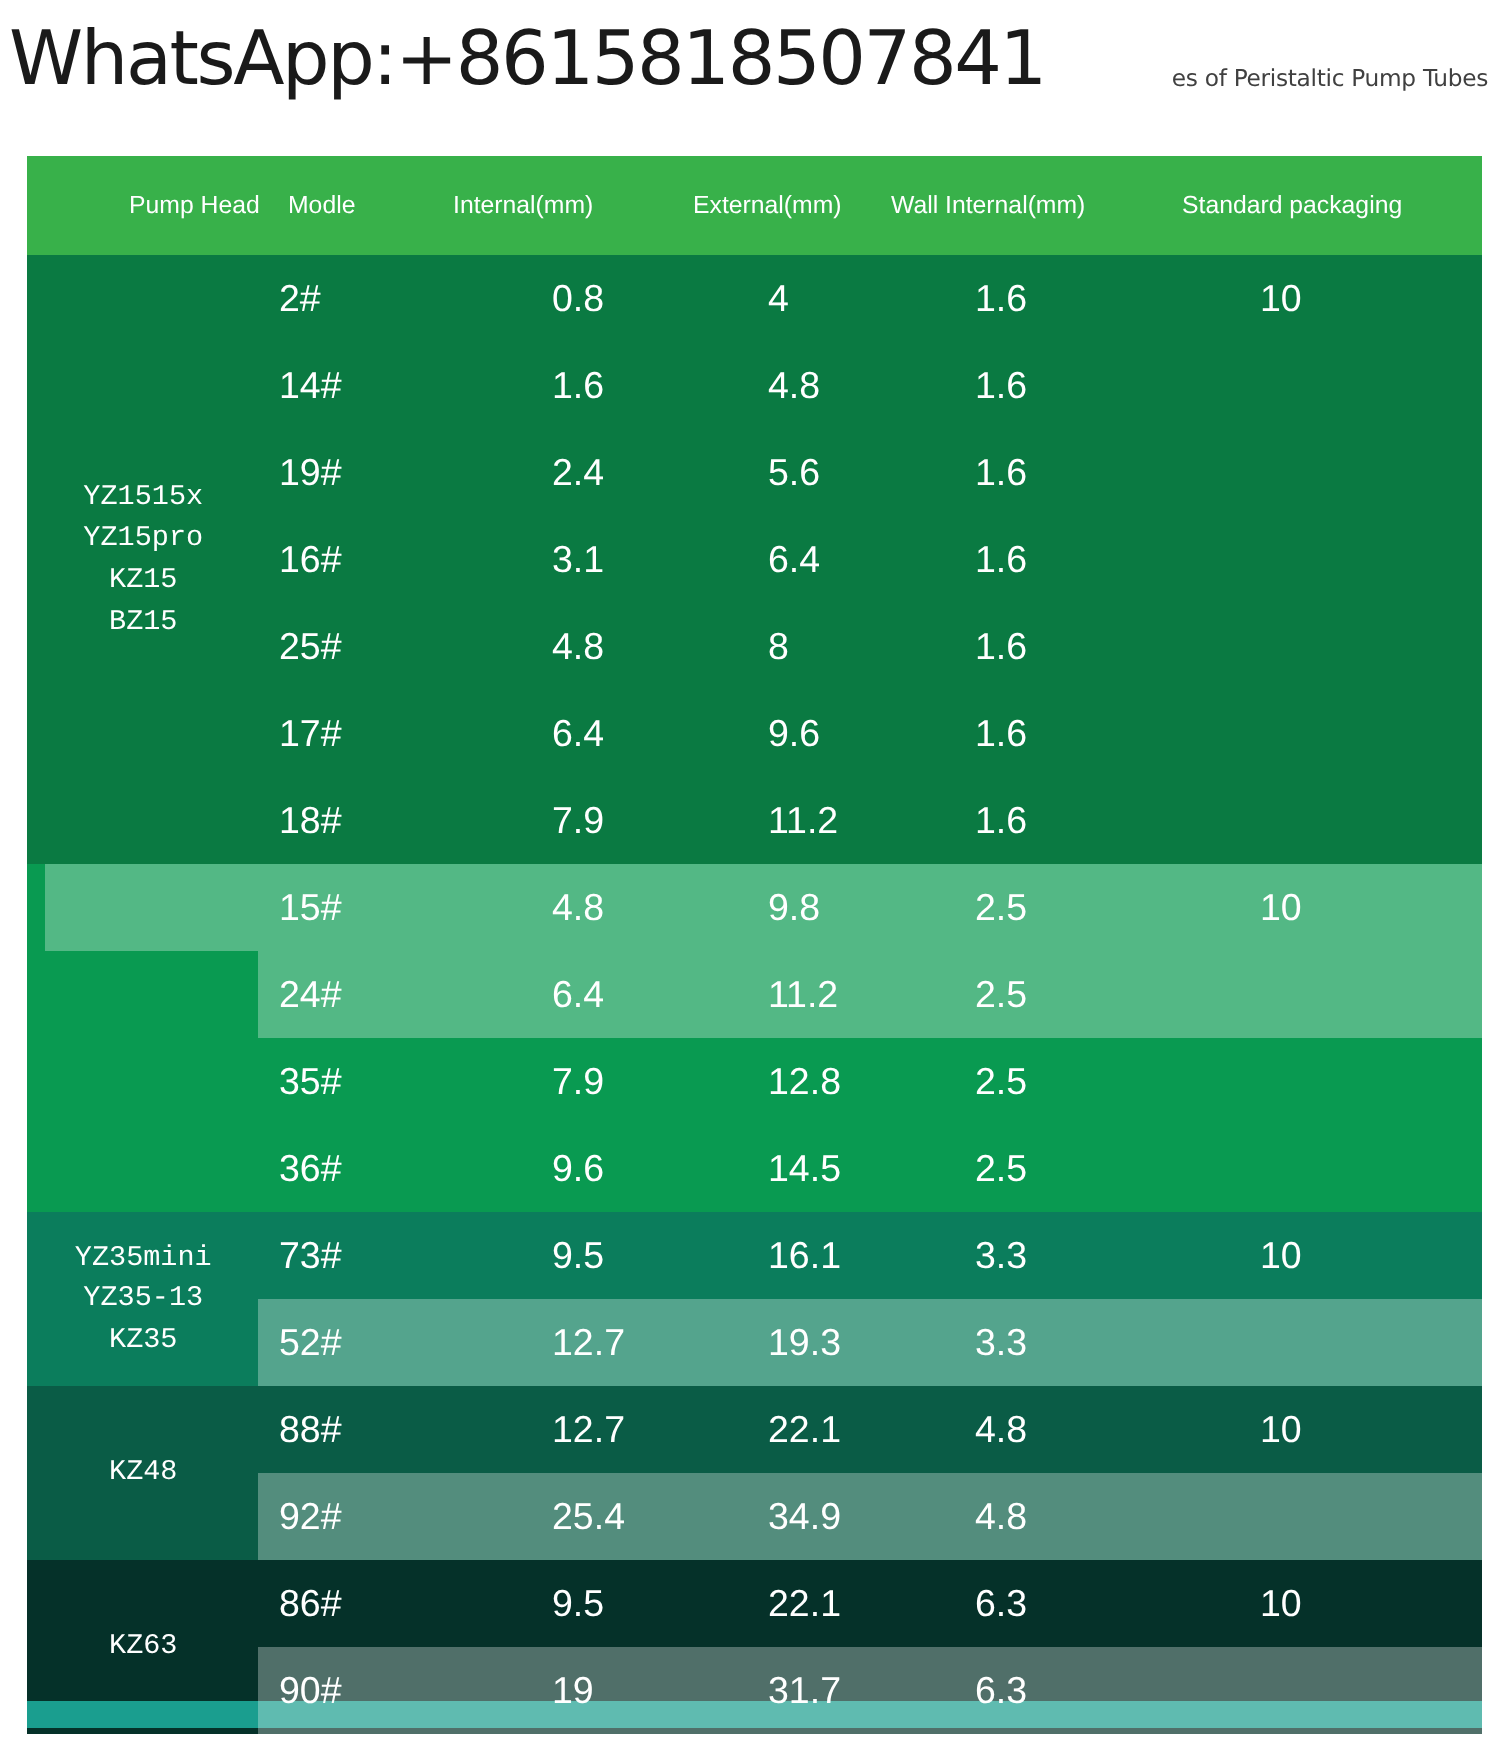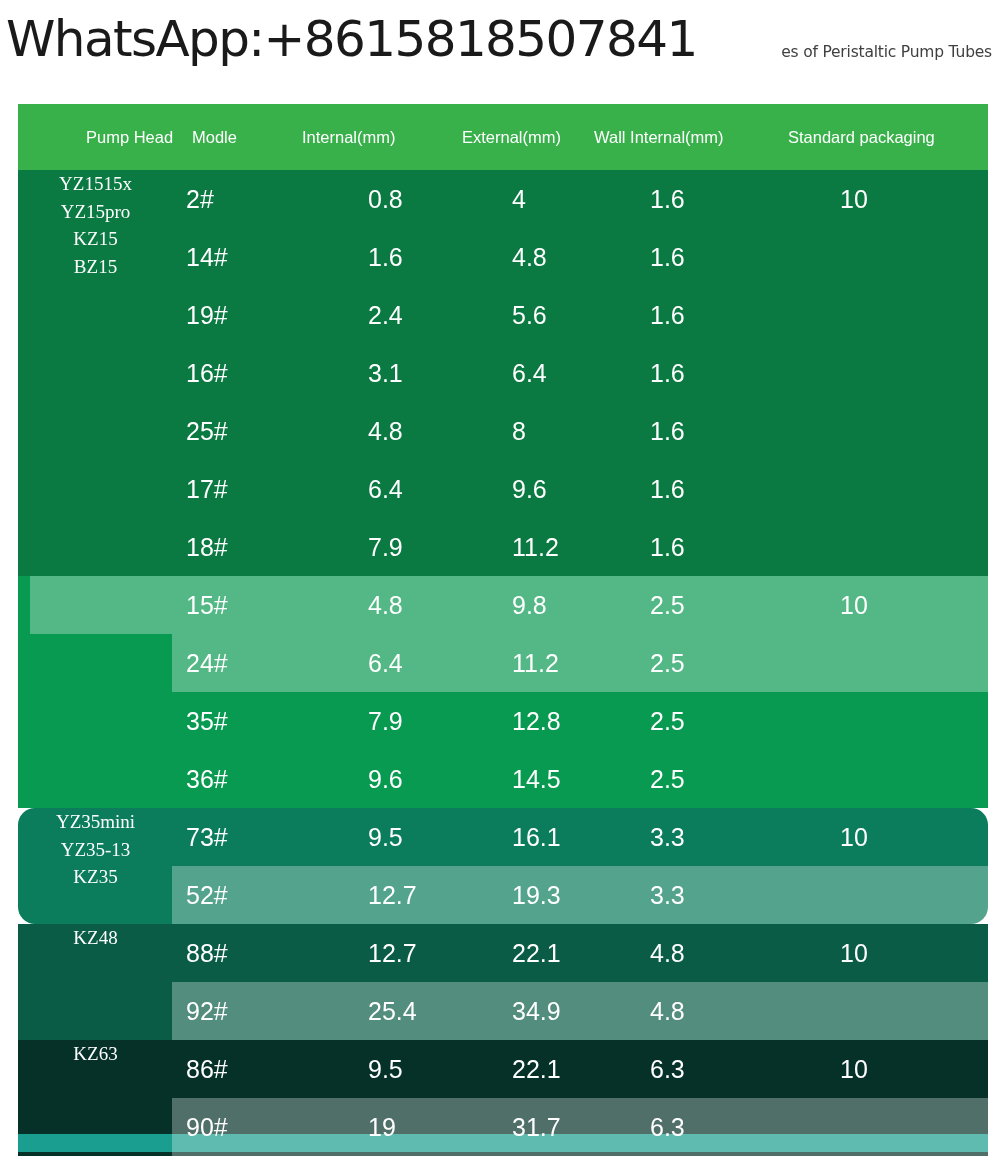--- a/index.html
+++ b/index.html
@@ -92,24 +92,25 @@
   }
   .block .pumphead {
     position: absolute;
     left: 0;
     top: 0;
     width: 155px;
     height: 100%;
     display: flex;
     flex-direction: column;
     align-items: center;
+    justify-content: center;
     color: #ffffff;
     font-size: 19px;
     line-height: 1.45;
-    font-family: Liberation Serif, serif;
+    font-family: Liberation Mono, monospace;
     z-index: 6;
     text-align: center;
   }
   .block .pumphead span { display: block; white-space: nowrap; }
 
   .row {
     position: relative;
     height: 58px;
     width: 970px;
   }
@@ -241,21 +242,21 @@
           <div class="cell c-ext">12.8</div>
           <div class="cell c-wall">2.5</div>
         </div>
         <div class="row">
           <div class="cell c-model">36#</div>
           <div class="cell c-int">9.6</div>
           <div class="cell c-ext">14.5</div>
           <div class="cell c-wall">2.5</div>
         </div>
       </div>
-      <div class="block" style="background: rgb(11, 125, 92); height: 116px; border-radius: 17px;">
+      <div class="block" style="background: rgb(11, 125, 92); height: 116px;">
         <div class="pumphead">
           <span>YZ35mini</span>
           <span>YZ35-13</span>
           <span>KZ35</span>
         </div>
         <div class="hl" style="left: 154px; top: 58px; width: 824px; height: 58px;"></div>
         <div class="row">
           <div class="cell c-model">73#</div>
           <div class="cell c-int">9.5</div>
           <div class="cell c-ext">16.1</div>

